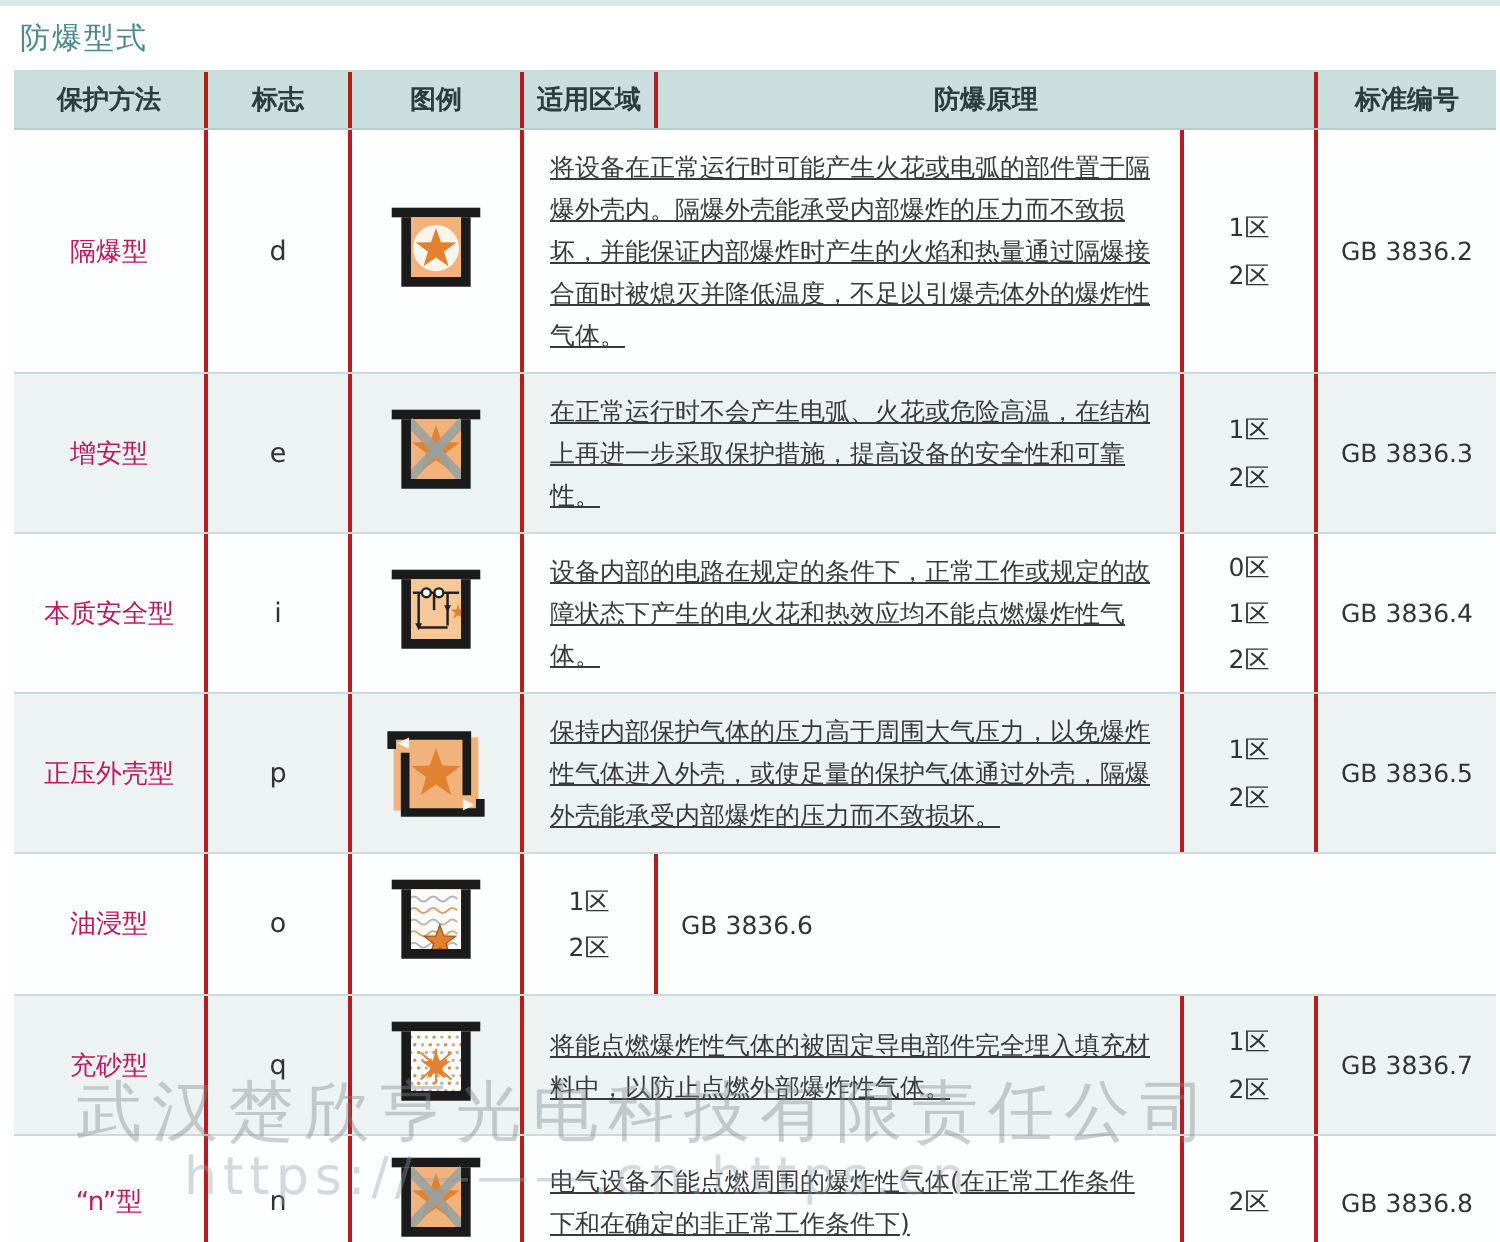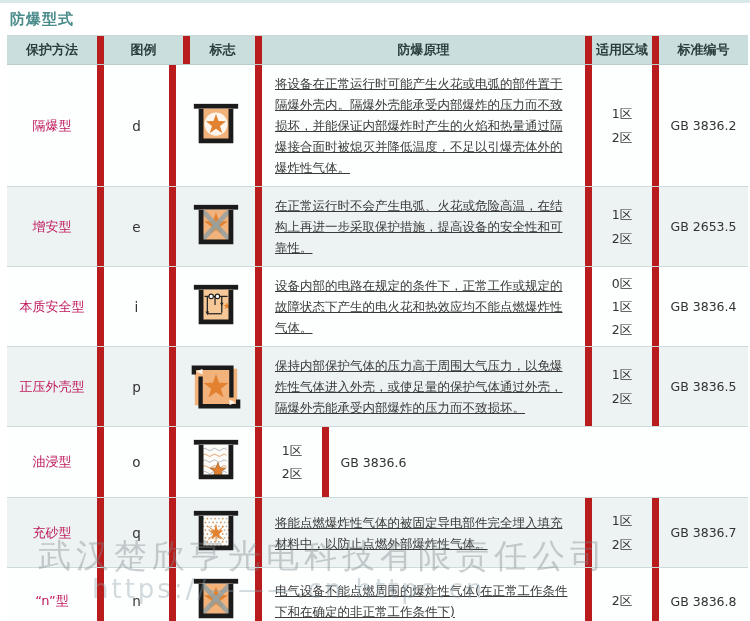--- a/index.html
+++ b/index.html
@@ -5,36 +5,36 @@
   html,body{margin:0;padding:0;}
   body{
     width:750px;height:621px;position:relative;overflow:hidden;
     background:#ffffff;
     font-family:"DejaVu Sans","Liberation Sans",sans-serif;
     color:#3c3c3c;
   }
   .top-strip{position:absolute;top:0;left:0;width:100%;height:3px;background:#d9e8e8;}
   .page-title{
     position:absolute;top:10px;left:10px;
-    font-size:15px;font-weight:bold;color:#4a8b8b;letter-spacing:1px;
+    font-size:15px;font-weight:normal;color:#4a8b8b;letter-spacing:1px;
   }
   .table{
     position:absolute;top:35px;left:7px;width:741px;
     border-top:1px solid #cdd9d9;
     font-size:12.5px;
   }
   .hrow{
     display:flex;background:#cbdede;color:#2b3e3e;font-weight:600;
     border-bottom:1px solid #b9cccc;
   }
   .hrow .cell{min-height:28px;display:flex;align-items:center;justify-content:center;font-size:13px;}
   .trow{display:flex;background:#fdfefe;border-bottom:1px solid #ccdada;}
   .trow.alt{background:#edf2f2;}
   .cell{
-    box-sizing:border-box;border-right:7px solid #b91c1c;
+    box-sizing:border-box;border-right:2px solid #b91c1c;
     display:flex;align-items:center;justify-content:center;
     flex-direction:column;
   }
   .cell:last-child{border-right:none;}
   .c0{width:97px;} .c1{width:72px;} .c2{width:86px;}
   .c3{width:330px;} .c4{width:67px;} .c5{width:89px;}
   .method{font-size:13px;color:#be185d;}
   .mark{font-size:13.5px;color:#333;}
   .principle{
     align-items:flex-start;justify-content:center;
@@ -62,24 +62,24 @@
 </head>
 <body>
 
 <div class="top-strip"></div>
 
 <div class="page-title">防爆型式</div>
 
 <div class="table">
   <div class="hrow">
       <div class="cell c0">保护方法</div>
+      <div class="cell c1">标志</div>
       <div class="cell c2">图例</div>
-      <div class="cell c1">标志</div>
+      <div class="cell c4">适用区域</div>
       <div class="cell c3">防爆原理</div>
-      <div class="cell c4">适用区域</div>
       <div class="cell c5">标准编号</div>
     </div>
   <div id="tbody">
       <div class="trow" style="min-height: 83px;">
         <div class="cell c0 method">隔爆型</div>
         <div class="cell c1 mark">d</div>
         <div class="cell c2">
           <span class="icon-wrap">
             <svg viewBox="0 0 60 54" width="58" height="52">
               <rect x="7" y="4" width="46" height="5" fill="#1b1b1b"></rect>
@@ -110,21 +110,21 @@
               <line x1="44" y1="10" x2="16" y2="40" stroke="#97a2a2" stroke-width="5" opacity="0.85"></line>
               <path d="M14.5 9 V42.5 H45.5 V9" fill="none" stroke="#1b1b1b" stroke-width="5"></path>
             </svg>
           </span>
         </div>
         <div class="cell c3 principle">在正常运行时不会产生电弧、火花或危险高温，在结构上再进一步采取保护措施，提高设备的安全性和可靠性。</div>
         <div class="cell c4">
           <div class="zone-line">1区</div>
           <div class="zone-line">2区</div>
         </div>
-        <div class="cell c5 standard">GB 2653.5</div>
+        <div class="cell c5 standard">GB 3836.3</div>
       </div>
       <div class="trow" style="min-height: 73px;">
         <div class="cell c0 method">本质安全型</div>
         <div class="cell c1 mark">i</div>
         <div class="cell c2">
           <span class="icon-wrap">
             <svg viewBox="0 0 60 54" width="58" height="52">
               <rect x="7" y="4" width="46" height="5" fill="#1b1b1b"></rect>
               <rect x="13" y="9" width="34" height="35" fill="#f6c897"></rect>
               <g stroke="#222" stroke-width="1.3" fill="none">

